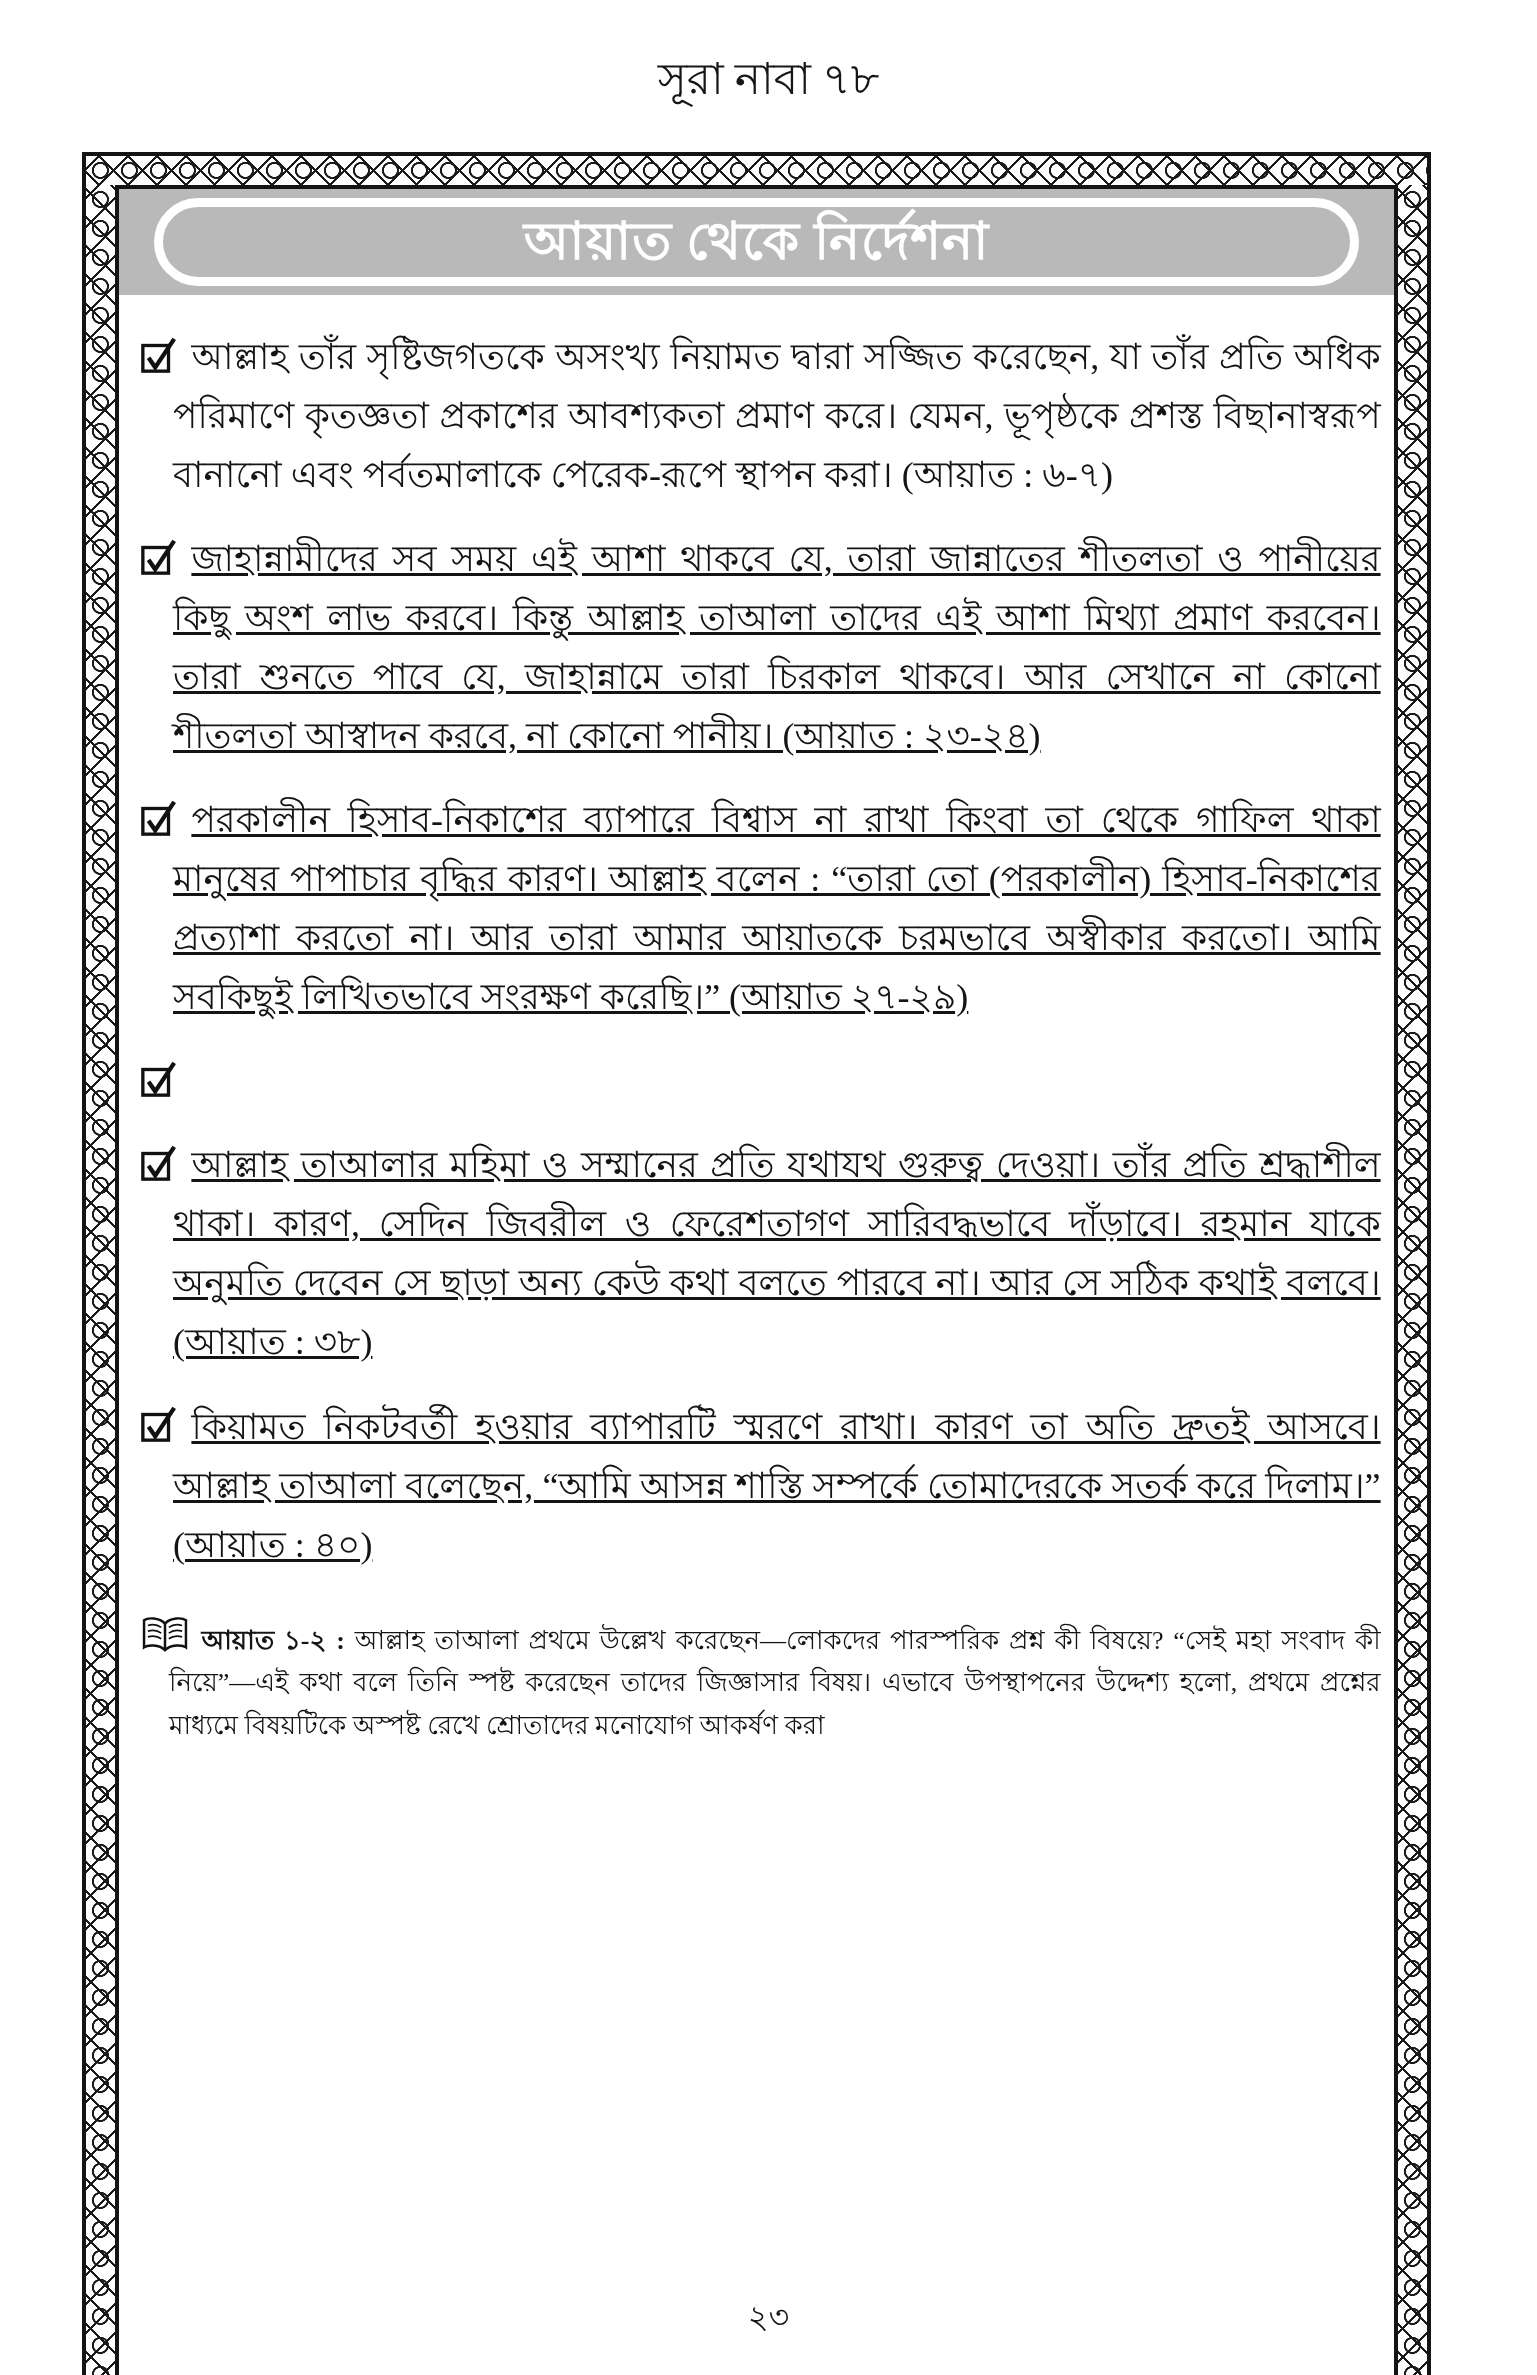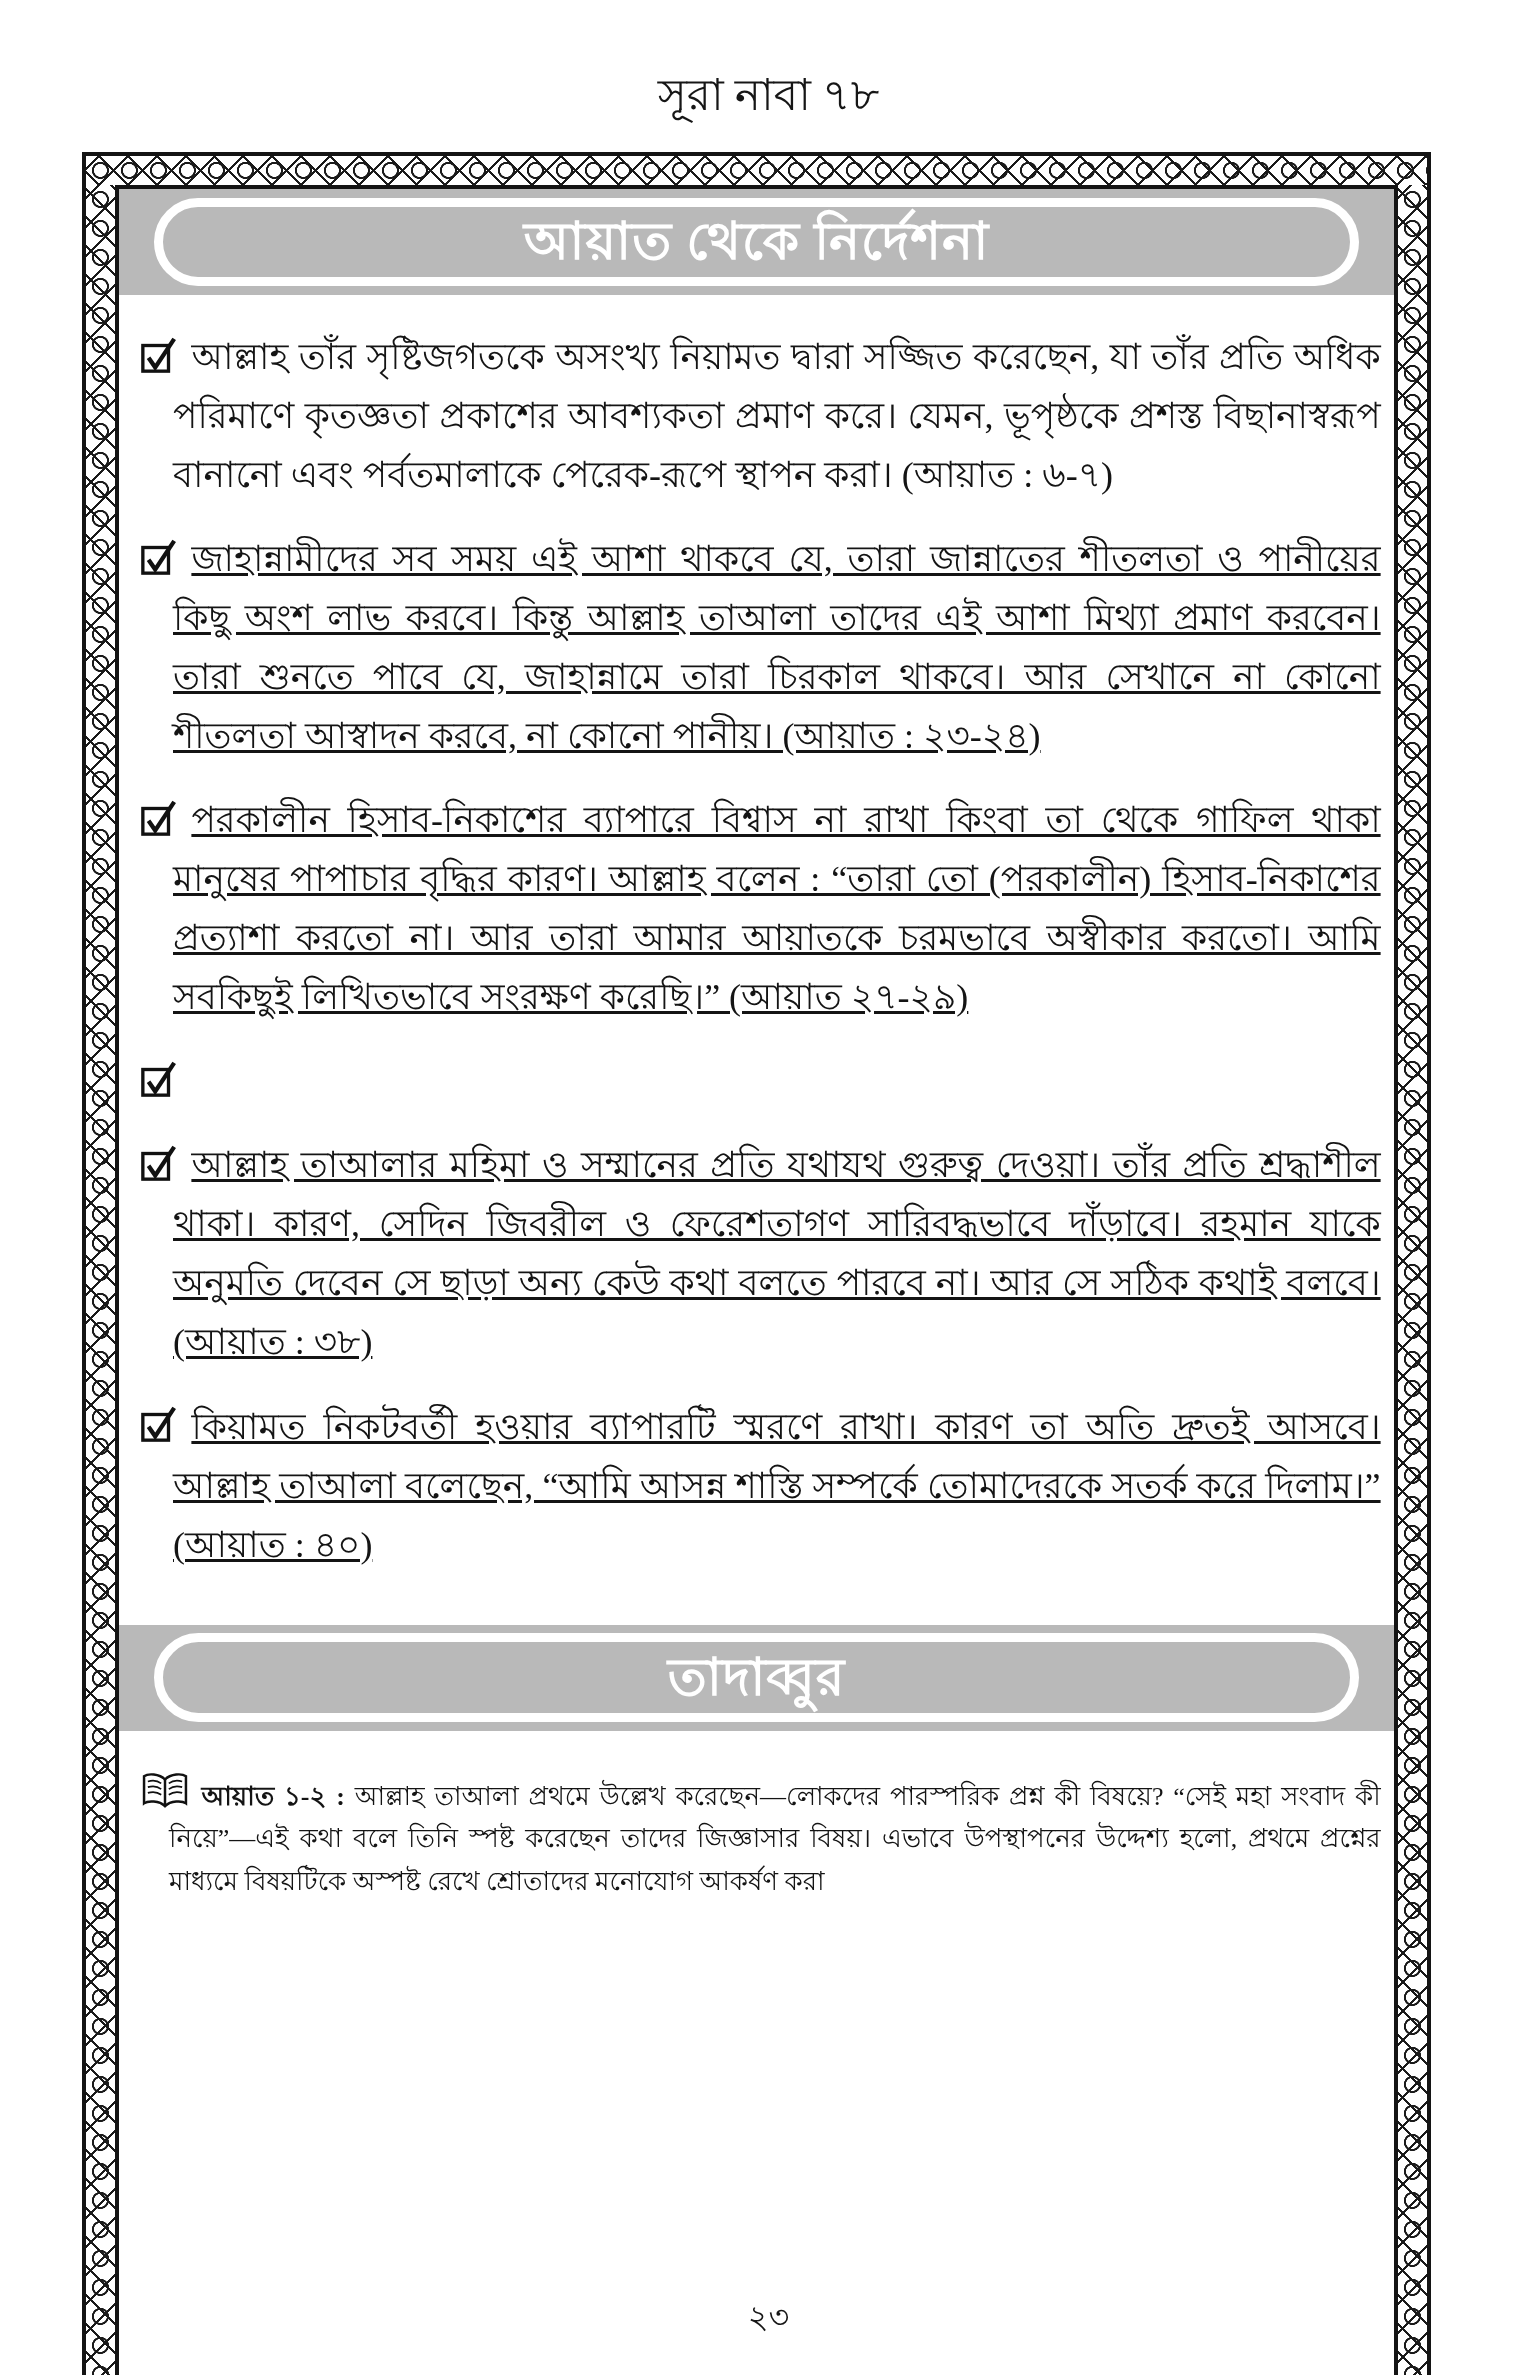--- a/index.html
+++ b/index.html
@@ -2,21 +2,21 @@
 <html lang="bn"><head>
 <meta charset="utf-8">
 <style>
   html,body{margin:0;padding:0;}
   body{
     width:1537px;height:2376px;background:#ffffff;position:relative;
     font-family:"Liberation Serif","DejaVu Serif",serif;
     color:#111;overflow:hidden;
   }
   .page-header{
-    text-align:center;font-size:44px;line-height:1.1;margin:16px;
+    text-align:center;font-size:44px;line-height:1.1;margin:0;
     padding-top:56px;color:#161616;
   }
   
   .frame{
     position:absolute;left:82px;top:152px;width:1349px;height:2362px;
     box-sizing:border-box;border:4.8px solid #141414;background:#c2410c;
   }
   .strip{position:absolute;background-color:#fff;
     background-image:
       radial-gradient(circle at 14.4px 14.4px, rgba(255,255,255,0) 6.2px, #1a1a1a 6.7px, #1a1a1a 8.3px, rgba(255,255,255,0) 8.8px),
@@ -103,24 +103,20 @@
       <div class="bullet"><svg class="checkbox" width="38" height="40" viewBox="0 0 40 42">
             <rect x="3" y="11" width="27" height="27" fill="none" stroke="#111" stroke-width="3.5"></rect>
             <path d="M9 24 L16 34 L36 4" fill="none" stroke="#111" stroke-width="4.5"></path>
           </svg><span>আল্লাহ তাআলার মহিমা ও সম্মানের প্রতি যথাযথ গুরুত্ব দেওয়া। তাঁর প্রতি শ্রদ্ধাশীল থাকা। কারণ, সেদিন জিবরীল ও ফেরেশতাগণ সারিবদ্ধভাবে দাঁড়াবে। রহমান যাকে অনুমতি দেবেন সে ছাড়া অন্য কেউ কথা বলতে পারবে না। আর সে সঠিক কথাই বলবে। (আয়াত : ৩৮)</span></div>
       <div class="bullet"><svg class="checkbox" width="38" height="40" viewBox="0 0 40 42">
             <rect x="3" y="11" width="27" height="27" fill="none" stroke="#111" stroke-width="3.5"></rect>
             <path d="M9 24 L16 34 L36 4" fill="none" stroke="#111" stroke-width="4.5"></path>
           </svg><span>কিয়ামত নিকটবর্তী হওয়ার ব্যাপারটি স্মরণে রাখা। কারণ তা অতি দ্রুতই আসবে। আল্লাহ তাআলা বলেছেন, “আমি আসন্ন শাস্তি সম্পর্কে তোমাদেরকে সতর্ক করে দিলাম।” (আয়াত : ৪০)</span></div>
     </div>
 
-    <div class="banner banner2">
-      <div class="pill"></div>
-      <span class="banner-text">তাদাব্বুর</span>
-    </div>
 
     <div class="para">
       <svg class="book-icon" width="50" height="40" viewBox="0 0 52 42">
         <path d="M26 9 C20 2.5, 8 2.5, 4 5.5 L4 34 C8 31, 20 31, 26 37 C32 31, 44 31, 48 34 L48 5.5 C44 2.5, 32 2.5, 26 9 Z" fill="none" stroke="#111" stroke-width="2.6"></path>
         <path d="M26 9 L26 37" fill="none" stroke="#111" stroke-width="2.6"></path>
         <path d="M8 11 C13 9.5, 18 10, 22 13 M8 17 C13 15.5, 18 16, 22 19 M8 23 C13 21.5, 18 22, 22 25 M30 13 C34 10, 39 9.5, 44 11 M30 19 C34 16, 39 15.5, 44 17 M30 25 C34 22, 39 21.5, 44 23" fill="none" stroke="#111" stroke-width="1.8"></path>
       </svg><span class="para-label">আয়াত ১-২ :</span> <span>আল্লাহ তাআলা প্রথমে উল্লেখ করেছেন—লোকদের পারস্পরিক প্রশ্ন কী বিষয়ে? “সেই মহা সংবাদ কী নিয়ে”—এই কথা বলে তিনি স্পষ্ট করেছেন তাদের জিজ্ঞাসার বিষয়। এভাবে উপস্থাপনের উদ্দেশ্য হলো, প্রথমে প্রশ্নের মাধ্যমে বিষয়টিকে অস্পষ্ট রেখে শ্রোতাদের মনোযোগ আকর্ষণ করা</span>
     </div>
 
   </div>

